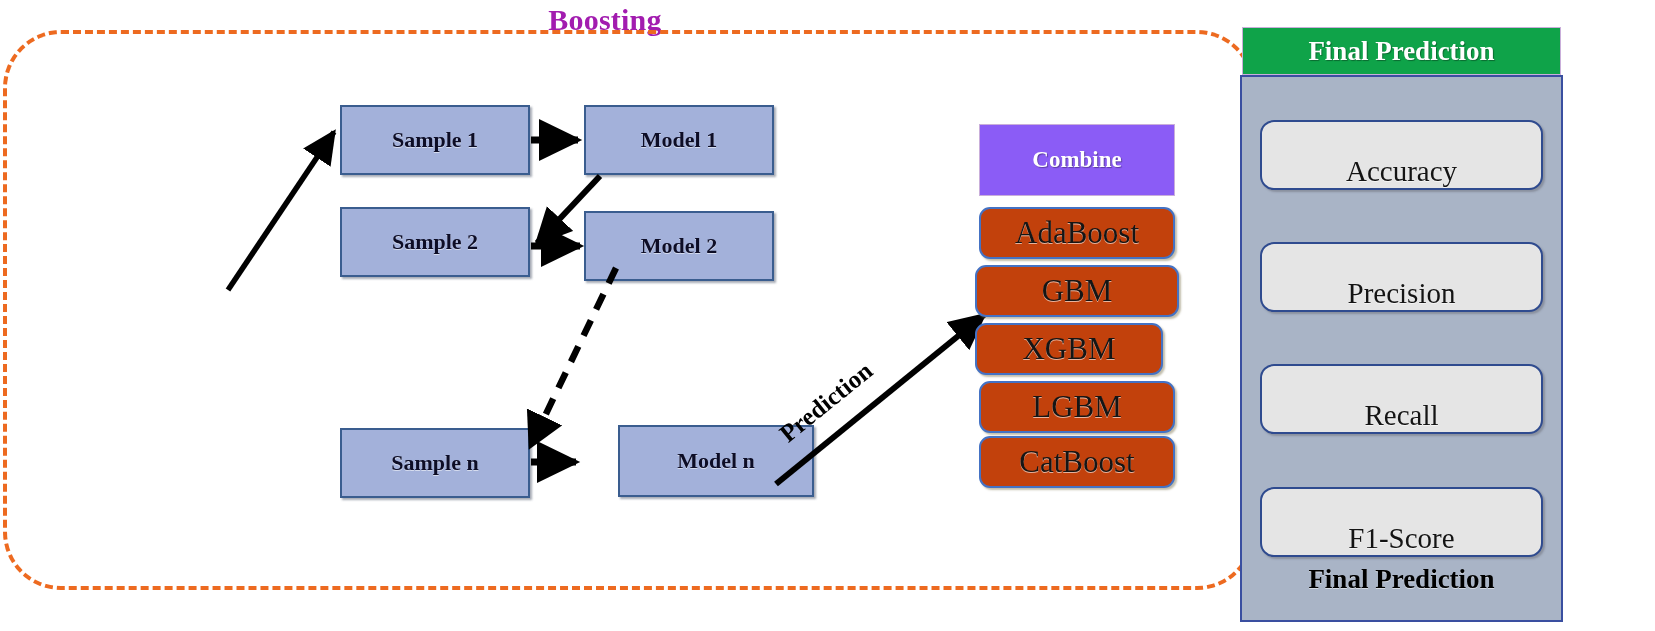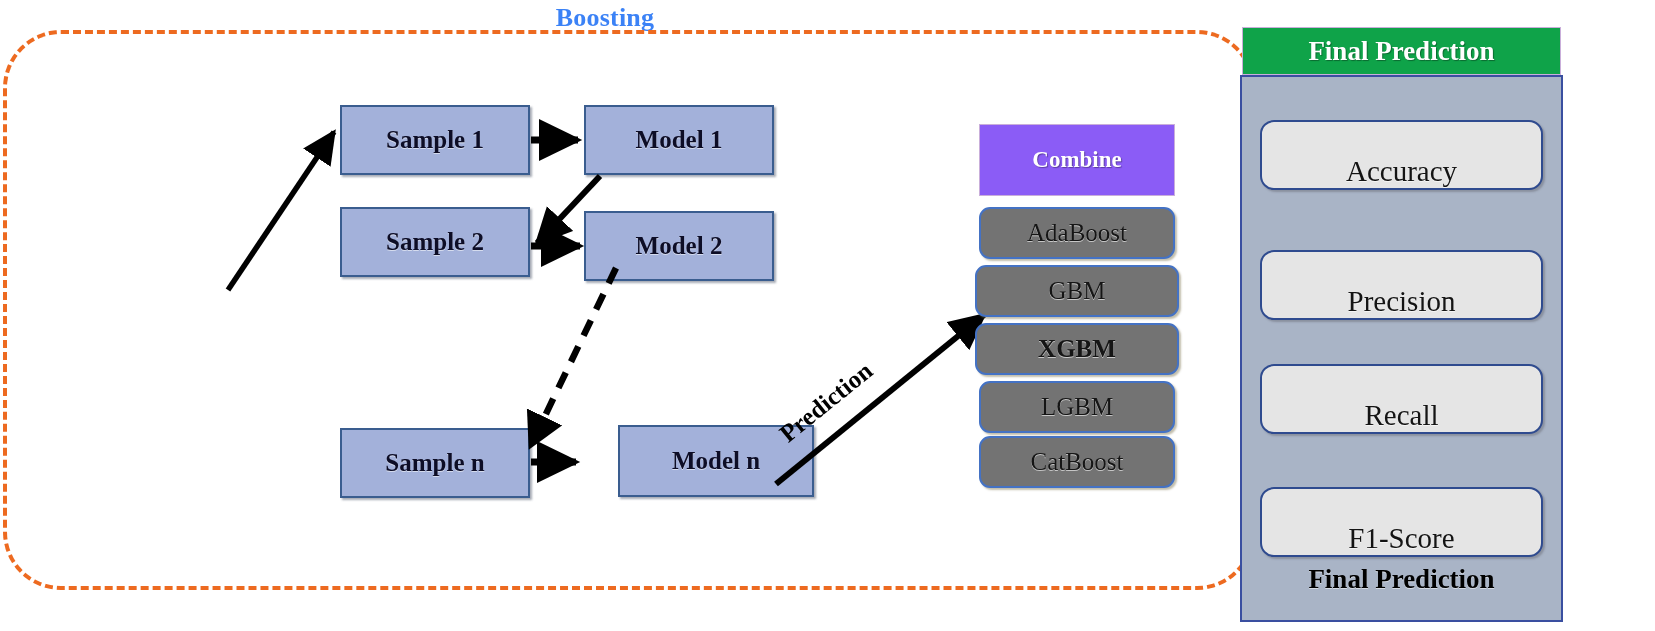--- a/index.html
+++ b/index.html
@@ -3,42 +3,42 @@
 <meta charset="utf-8">
 <style>
   html,body{margin:0;padding:0;background:#ffffff;}
   body{width:1655px;height:631px;position:relative;overflow:hidden;
        font-family:"Liberation Serif","DejaVu Serif",serif;}
   #stage{position:absolute;left:0;top:0;width:1655px;height:631px;}
 
   .abs{position:absolute;box-sizing:border-box;}
 
   
-  .title{font-size:26px;font-weight:bold;color:#3b82f6;letter-spacing:.2px;
+  .title{font-size:30px;font-weight:bold;color:#a21caf;letter-spacing:.2px;
          text-align:center;white-space:nowrap;}
 
   
   .dashed-box{border:4px dashed #ED6A20;border-radius:58px;background:transparent;}
 
   
   .pbox{background:#A3B1DA;border:2px solid #3A5D8F;
         box-shadow:2px 2px 2px rgba(60,70,90,.45);
         display:flex;align-items:center;justify-content:center;text-align:center;
-        font-weight:bold;font-size:25px;color:#0d0d26;line-height:1.1;
+        font-weight:bold;font-size:22px;color:#0d0d26;line-height:1.1;
         text-shadow:0 1px 0 rgba(255,255,255,.55);}
 
   
   .green-head{background:#8b5cf6;border:1px solid #C9AEDA;
               display:flex;align-items:center;justify-content:center;
               color:#fff;font-weight:bold;font-size:23px;
               text-shadow:1px 1px 1px rgba(0,0,0,.35);}
-  .ybox{background:#737373;border:2px solid #4472C4;border-radius:11px;
+  .ybox{background:#c2410c;border:2px solid #4472C4;border-radius:11px;
         box-shadow:2px 2px 2px rgba(120,110,70,.45);
         display:flex;align-items:center;justify-content:center;
-        font-size:25px;color:#151515;
+        font-size:31px;color:#151515;
         text-shadow:0 1px 0 rgba(255,255,255,.6);}
 
   
   .grey-panel{background:#A9B4C6;border:2px solid #3A4FA0;}
   .green-top{background:#0FA349;border:1px solid #C9AEDA;
              display:flex;align-items:center;justify-content:center;
              color:#fff;font-weight:bold;font-size:27px;
              text-shadow:1px 1px 1px rgba(0,0,0,.35);}
   .metric{background:#e5e5e5;border:2px solid #2F4B8F;border-radius:14px;
           box-shadow:2px 2px 2px rgba(90,90,100,.4);
@@ -147,40 +147,40 @@
   <div class="abs green-head" style="left:979px;top:124px;width:196px;height:72px;">
     <span>Combine</span>
   </div>
 
   <div class="abs ybox" style="left:979px;top:207px;width:196px;height:52px;">
     <span>AdaBoost</span>
   </div>
   <div class="abs ybox" style="left:975px;top:265px;width:204px;height:52px;">
     <span>GBM</span>
   </div>
-  <div class="abs ybox" style="left:975px;top:323px;width:204px;height:52px;font-weight:bold;">
+  <div class="abs ybox" style="left:975px;top:323px;width:188px;height:52px;">
     <span>XGBM</span>
   </div>
   <div class="abs ybox" style="left:979px;top:381px;width:196px;height:52px;">
     <span>LGBM</span>
   </div>
   <div class="abs ybox" style="left:979px;top:436px;width:196px;height:52px;">
     <span>CatBoost</span>
   </div>
 
   <div class="abs green-top" style="left:1242px;top:27px;width:319px;height:48px;">
     <span>Final Prediction</span>
   </div>
 
   <div class="abs grey-panel" style="left:1240px;top:75px;width:323px;height:547px;"></div>
 
   <div class="abs metric" style="left:1260px;top:120px;width:283px;height:70px;">
     <span>Accuracy</span>
   </div>
-  <div class="abs metric" style="left:1260px;top:242px;width:283px;height:70px;margin-top:8px;">
+  <div class="abs metric" style="left:1260px;top:242px;width:283px;height:70px;">
     <span>Precision</span>
   </div>
   <div class="abs metric" style="left:1260px;top:364px;width:283px;height:70px;">
     <span>Recall</span>
   </div>
   <div class="abs metric" style="left:1260px;top:487px;width:283px;height:70px;">
     <span>F1-Score</span>
   </div>
 
   <div class="abs panel-foot" style="left:1240px;top:557px;width:323px;height:44px;">

